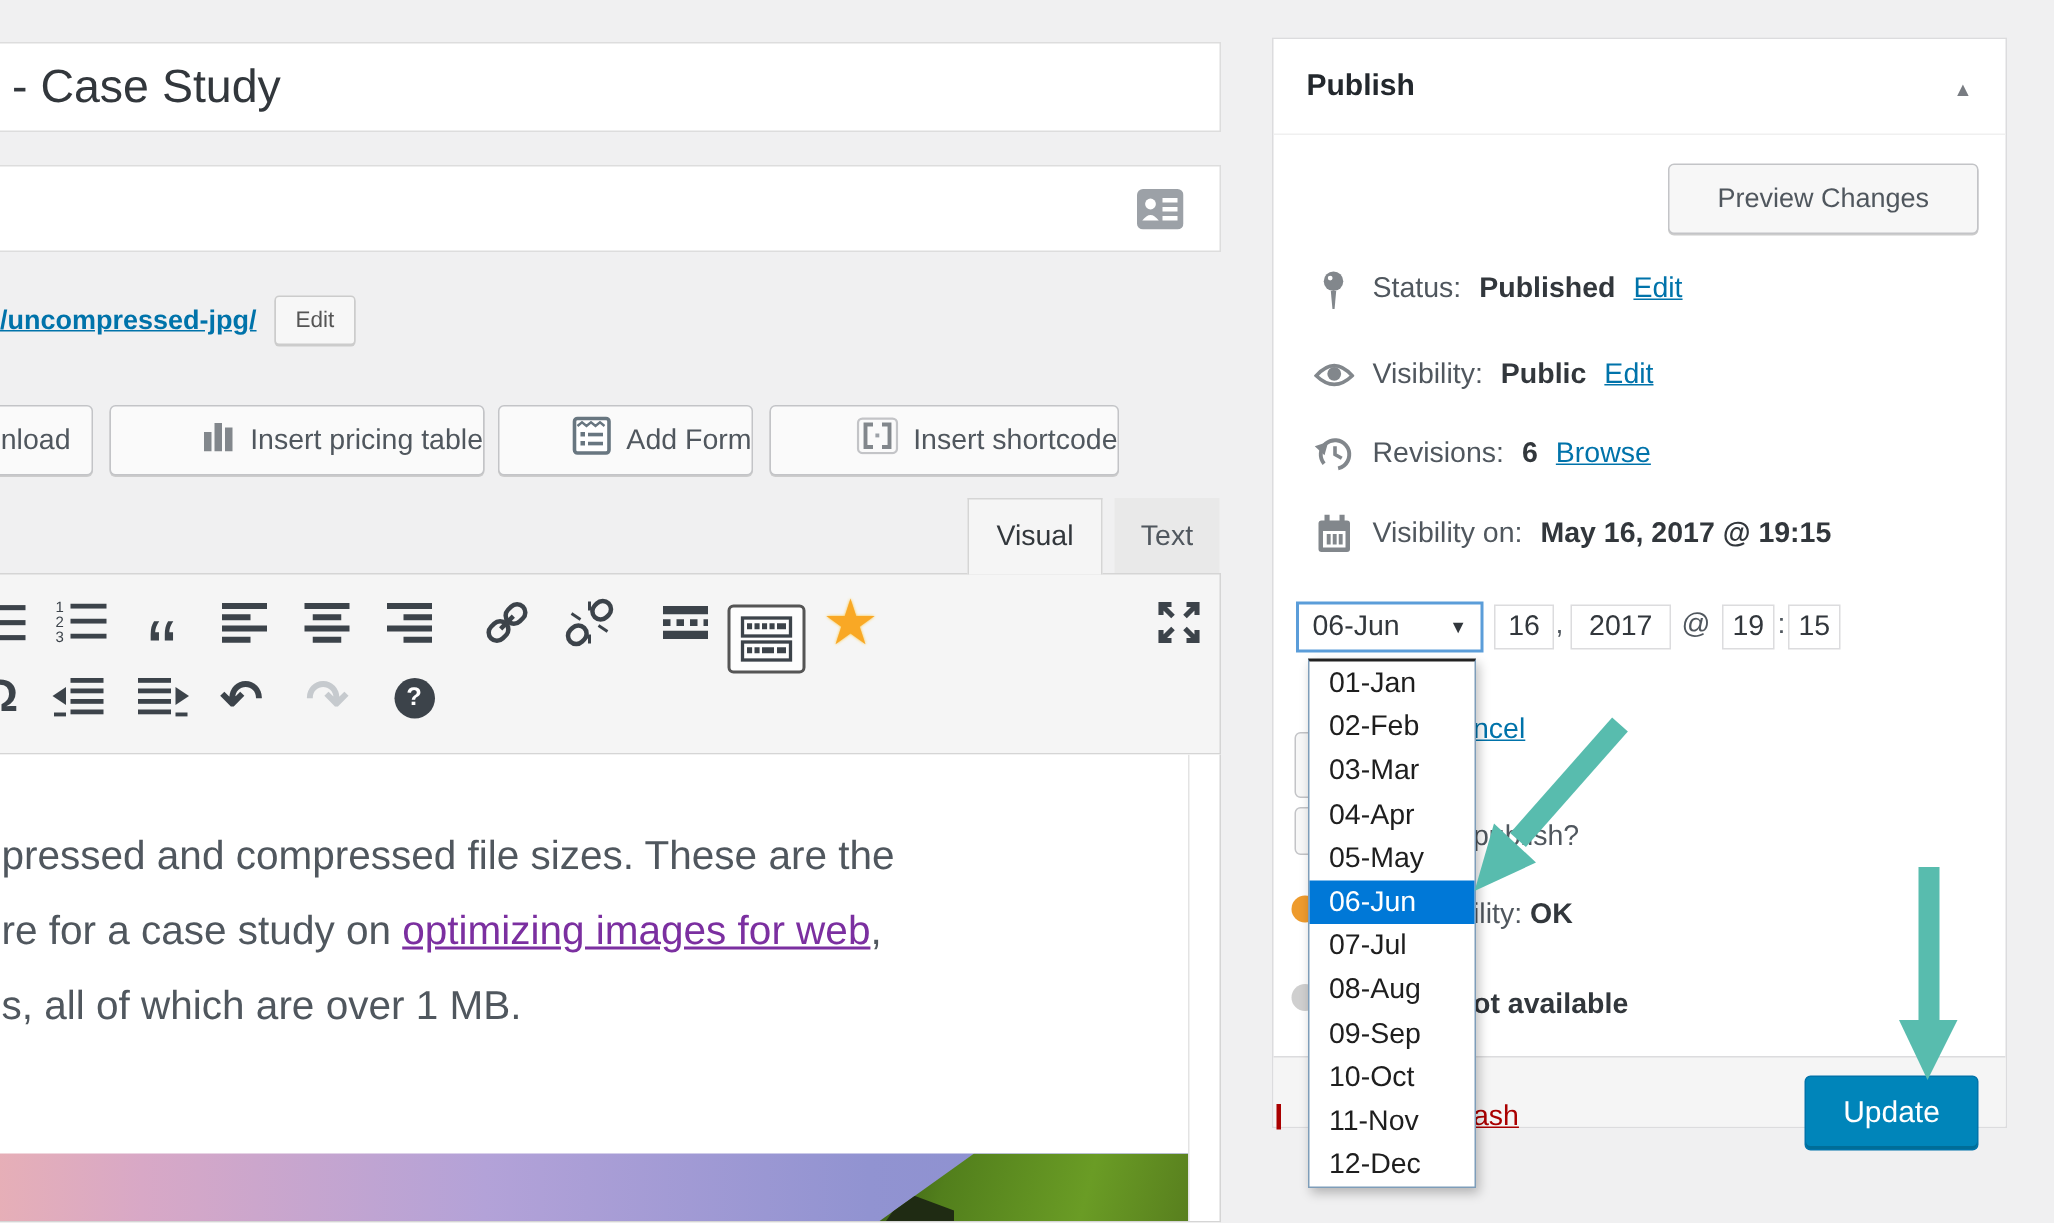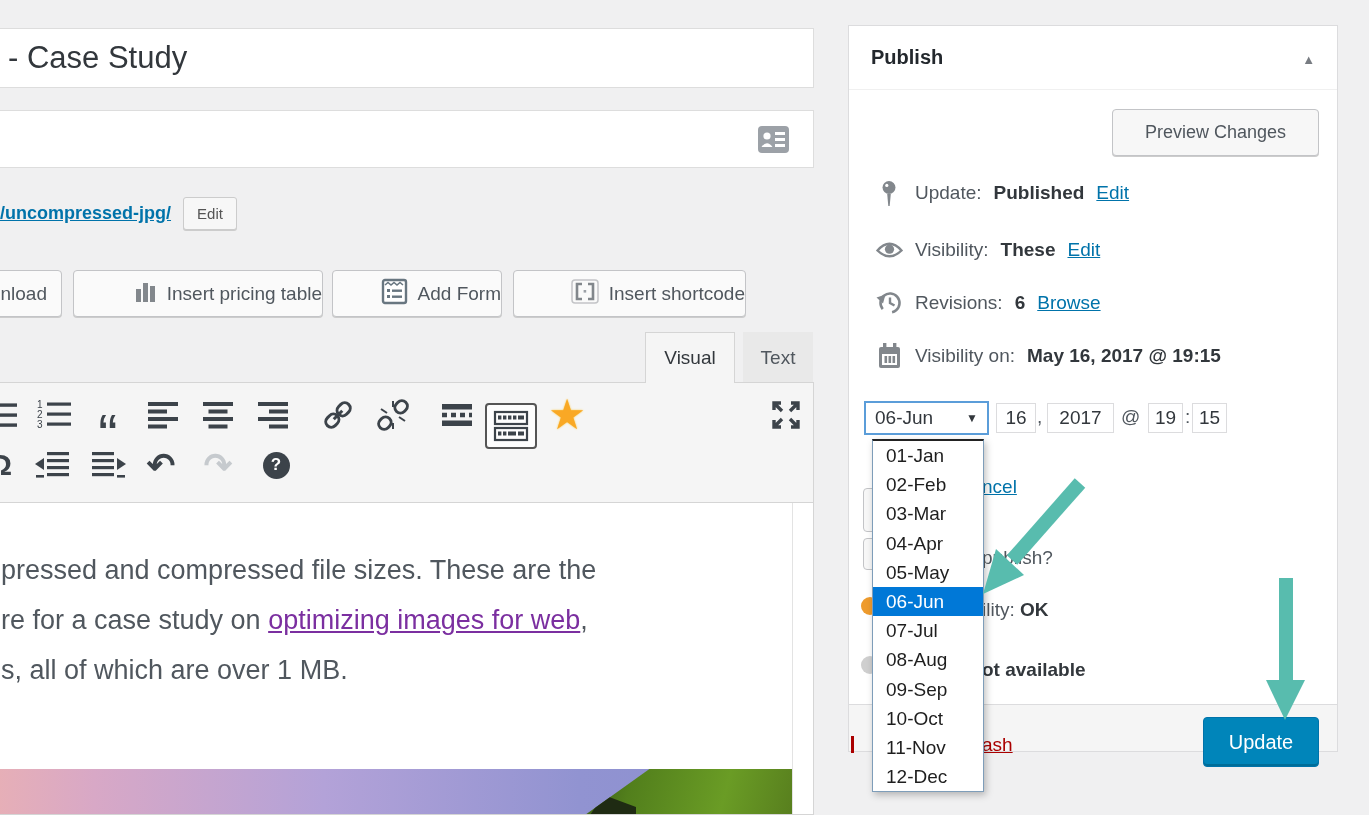--- a/index.html
+++ b/index.html
@@ -360,34 +360,34 @@
     <div class="preview-btn">Preview Changes</div>
 
     <div class="pb-row" id="row-status">
       <span class="pb-icon">
         <svg width="18" height="26" viewBox="0 0 18 26">
           <circle cx="9" cy="7.5" r="6.5" fill="#82878c"></circle>
           <circle cx="6.8" cy="5.4" r="1.6" fill="#fff"></circle>
           <polygon points="7.2,14 10.8,14 9.7,26 8.3,26" fill="#82878c"></polygon>
         </svg>
       </span>
-      <span>Update:</span>
+      <span>Status:</span>
       <span class="pb-bold">Published</span>
       <span class="pb-link">Edit</span>
     </div>
 
     <div class="pb-row" id="row-visibility">
       <span class="pb-icon">
         <svg width="27" height="19" viewBox="0 0 27 19">
           <path d="M1.5 9.5 Q13.5 -4 25.5 9.5 Q13.5 21 1.5 9.5 Z" fill="none" stroke="#82878c" stroke-width="2.4"></path>
           <circle cx="13.5" cy="8.2" r="4.6" fill="#82878c"></circle>
         </svg>
       </span>
       <span>Visibility:</span>
-      <span class="pb-bold">These</span>
+      <span class="pb-bold">Public</span>
       <span class="pb-link">Edit</span>
     </div>
 
     <div class="pb-row" id="row-revisions">
       <span class="pb-icon">
         <svg width="26" height="26" viewBox="0 0 26 26">
           <circle cx="14" cy="13" r="9.5" fill="none" stroke="#82878c" stroke-width="2.6" stroke-dasharray="49 11" transform="rotate(140 14 13)"></circle>
           <polygon points="0.5,7.5 9.5,4.5 7,13.5" fill="#82878c"></polygon>
           <path d="M14 7.5 V13 L18.5 15.5" fill="none" stroke="#82878c" stroke-width="2.4"></path>
         </svg>

